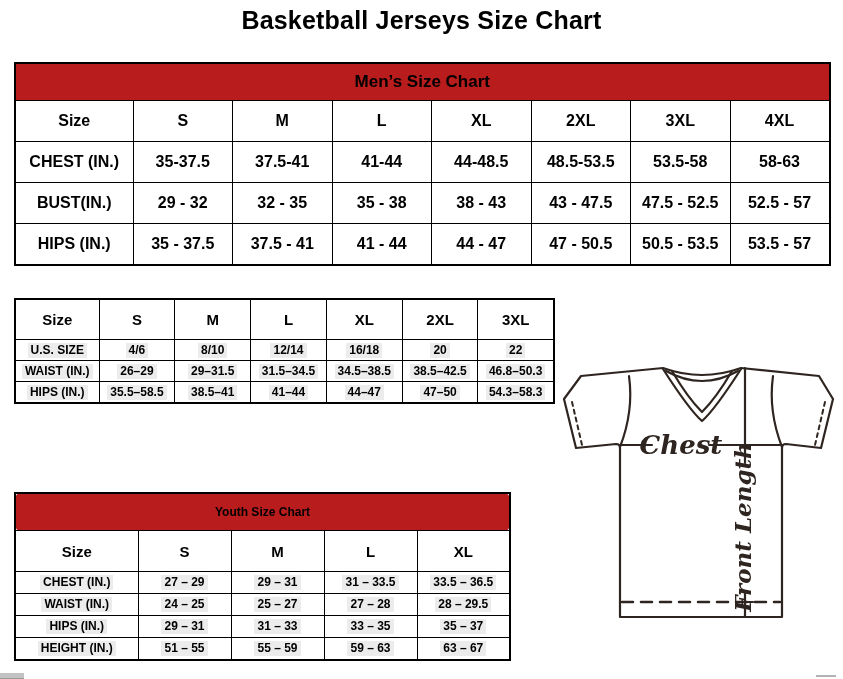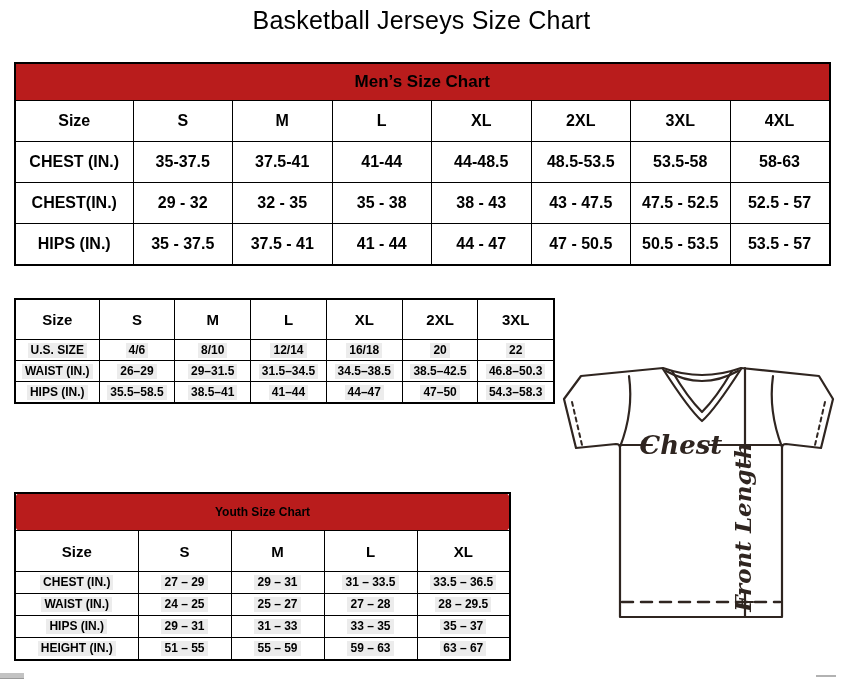--- a/index.html
+++ b/index.html
@@ -2,21 +2,21 @@
 <html><head>
 <meta charset="utf-8">
 <style>
   html,body{margin:0;padding:0;background:#fff;}
   .canvas{
     position:relative;width:843px;height:679px;background:#ffffff;
     font-family:"Liberation Sans",sans-serif;color:#000;overflow:hidden;
   }
   .page-title{
     position:absolute;top:6px;left:0;width:100%;margin:0;
-    text-align:center;font-size:25px;font-weight:normal;letter-spacing:0.2px;
+    text-align:center;font-size:25px;font-weight:bold;letter-spacing:0.2px;
   }
   table.tbl{
     position:absolute;border-collapse:collapse;table-layout:fixed;
     background:#fff;border:2px solid #000;
   }
   .tbl td{
     border:1px solid #000;text-align:center;vertical-align:middle;
     font-weight:bold;padding:0;overflow:hidden;white-space:nowrap;
   }
   .tbl tr.band td{background:#b91c1c;font-size:17px;}
@@ -87,21 +87,21 @@
       <td class="lbl">CHEST (IN.)</td>
       <td>35-37.5</td>
       <td>37.5-41</td>
       <td>41-44</td>
       <td>44-48.5</td>
       <td>48.5-53.5</td>
       <td>53.5-58</td>
       <td>58-63</td>
     </tr>
     <tr class="row">
-      <td class="lbl">CHEST(IN.)</td>
+      <td class="lbl">BUST(IN.)</td>
       <td>29 - 32</td>
       <td>32 - 35</td>
       <td>35 - 38</td>
       <td>38 - 43</td>
       <td>43 - 47.5</td>
       <td>47.5 - 52.5</td>
       <td>52.5 - 57</td>
     </tr>
     <tr class="row">
       <td class="lbl">HIPS (IN.)</td>

